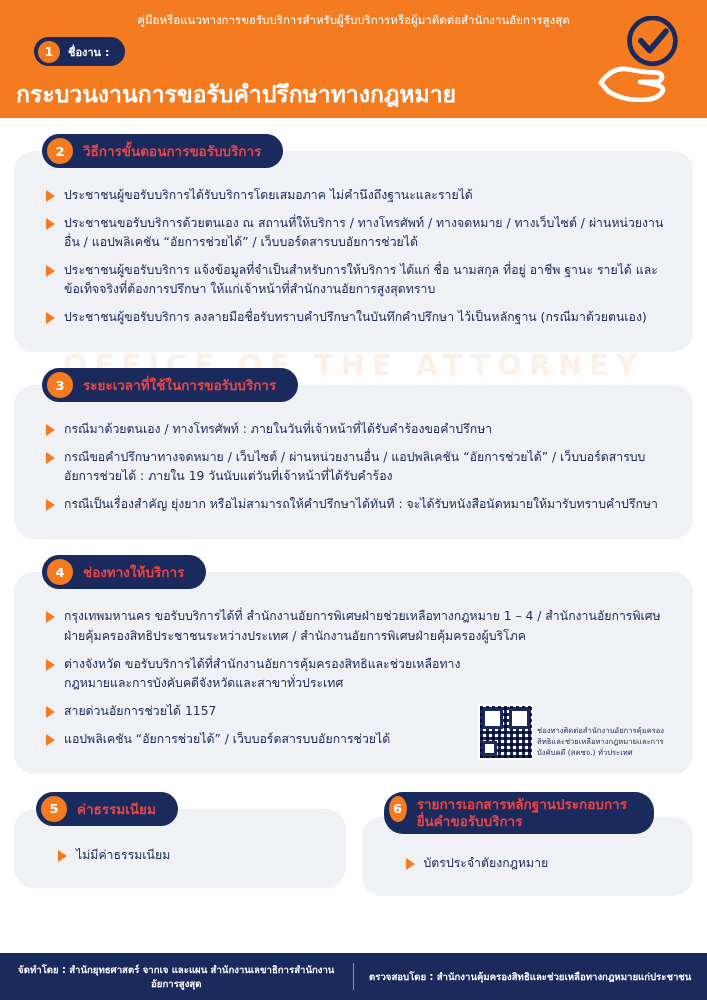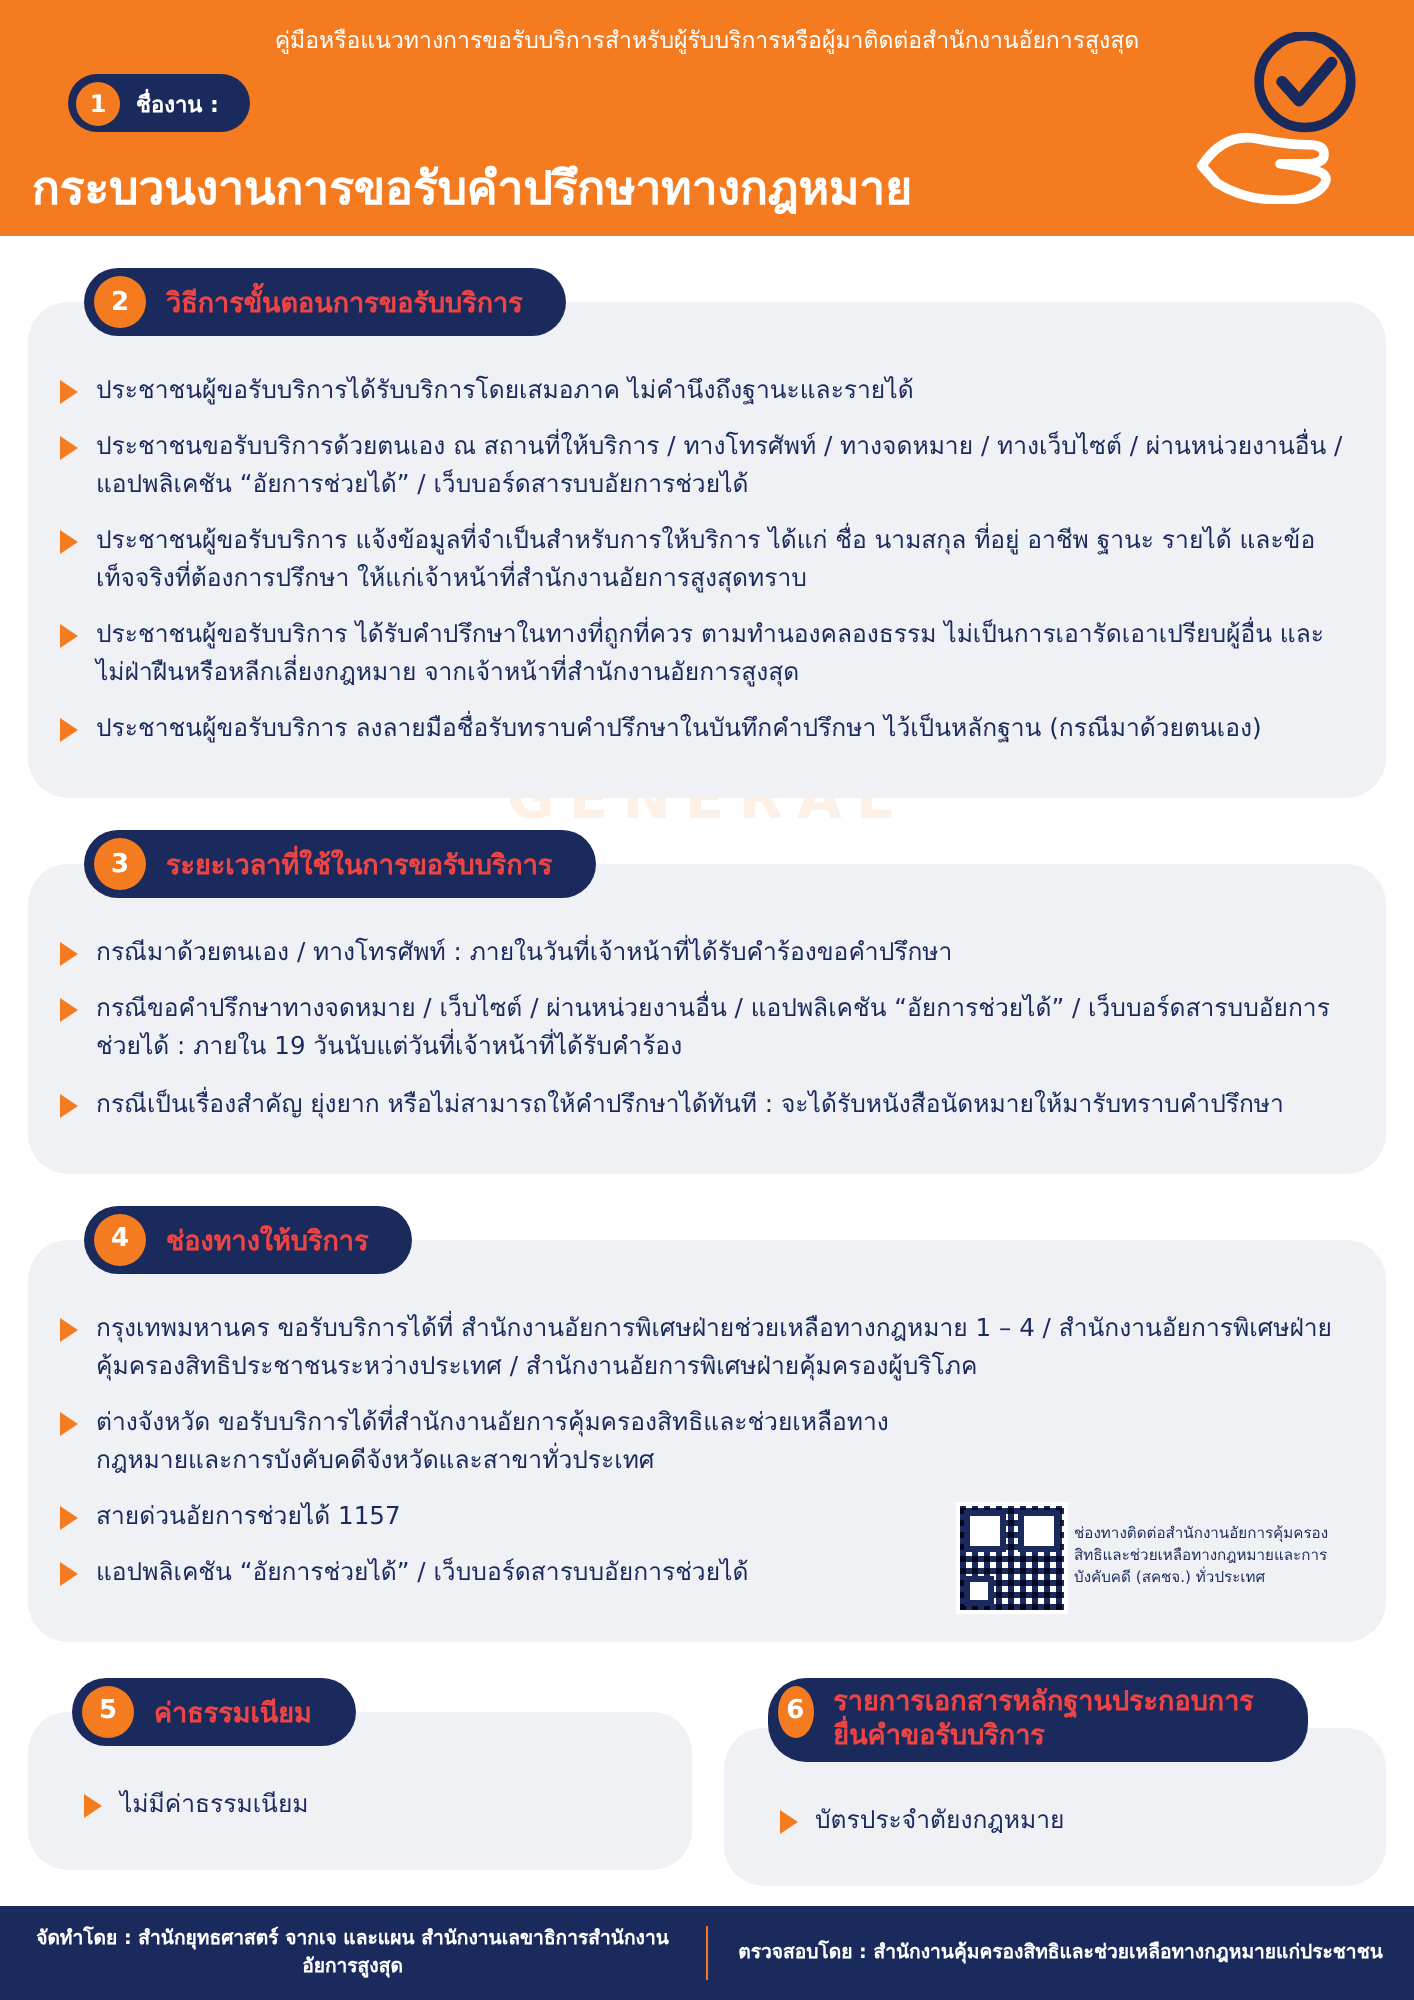--- a/index.html
+++ b/index.html
@@ -121,21 +121,21 @@
     font-size: 13px; font-weight: bold; margin-right: 10px;
   }
   .sec-header .slabel {
     color: #ef4444; font-size: 13.5px; font-weight: bold;
   }
   .panel {
     position: relative;
     background: #f0f1f5;
     border-radius: 20px;
     margin-top: -17px;
-    padding: 26px 20px 16px 16px;
+    padding: 26px 20px 16px 32px;
     z-index: 1;
   }
   .item {
     display: flex;
     align-items: flex-start;
     margin: 9px 0;
   }
   .tri {
     flex: 0 0 auto;
     width: 0; height: 0;
@@ -149,21 +149,21 @@
     color: #1b2a5c;
     font-size: 12.3px;
     line-height: 1.55;
   }
 
   
   .qr-wrap {
     position: absolute;
     right: 24px; bottom: 14px;
     display: flex;
-    align-items: center;
+    align-items: flex-end;
     gap: 3px;
     z-index: 4;
   }
   .qr {
     width: 56px; height: 56px;
     background:
       repeating-linear-gradient(90deg, #1b2a5c 0 3px, #fff 3px 6px),
       repeating-linear-gradient(0deg, #1b2a5c 0 3px, #fff 3px 6px);
     background-blend-mode: multiply;
     border: 2px solid #fff;
@@ -272,24 +272,20 @@
         <div class="item">
           <span class="tri"></span>
           <span class="itxt">ประชาชนขอรับบริการด้วยตนเอง ณ สถานที่ให้บริการ / ทางโทรศัพท์ / ทางจดหมาย / ทางเว็บไซต์ / ผ่านหน่วยงานอื่น / แอปพลิเคชัน “อัยการช่วยได้” / เว็บบอร์ดสารบบอัยการช่วยได้</span>
         </div>
         <div class="item">
           <span class="tri"></span>
           <span class="itxt">ประชาชนผู้ขอรับบริการ แจ้งข้อมูลที่จำเป็นสำหรับการให้บริการ ได้แก่ ชื่อ นามสกุล ที่อยู่ อาชีพ ฐานะ รายได้ และข้อเท็จจริงที่ต้องการปรึกษา ให้แก่เจ้าหน้าที่สำนักงานอัยการสูงสุดทราบ</span>
         </div>
         <div class="item">
           <span class="tri"></span>
-          <span class="itxt">ประชาชนผู้ขอรับบริการ ได้รับคำปรึกษาในทางที่ถูกที่ควร ตามทำนองคลองธรรม ไม่เป็นการเอารัดเอาเปรียบผู้อื่น และไม่ฝ่าฝืนหรือหลีกเลี่ยงกฎหมาย จากเจ้าหน้าที่สำนักงานอัยการสูงสุด</span>
-        </div>
-        <div class="item">
-          <span class="tri"></span>
           <span class="itxt">ประชาชนผู้ขอรับบริการ ลงลายมือชื่อรับทราบคำปรึกษาในบันทึกคำปรึกษา ไว้เป็นหลักฐาน (กรณีมาด้วยตนเอง)</span>
         </div>
       </div>
     </div>
 
     <div class="section">
       <div class="sec-header">
         <span class="num">3</span>
         <span class="slabel">ระยะเวลาที่ใช้ในการขอรับบริการ</span>
       </div>

